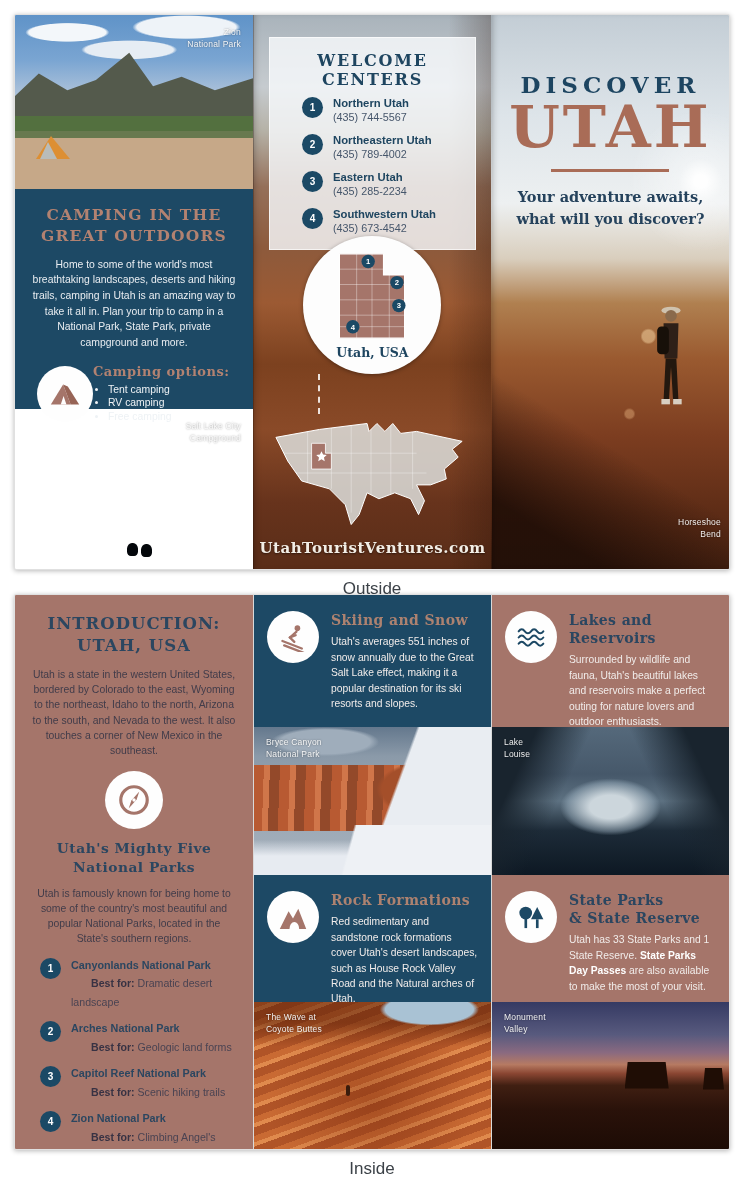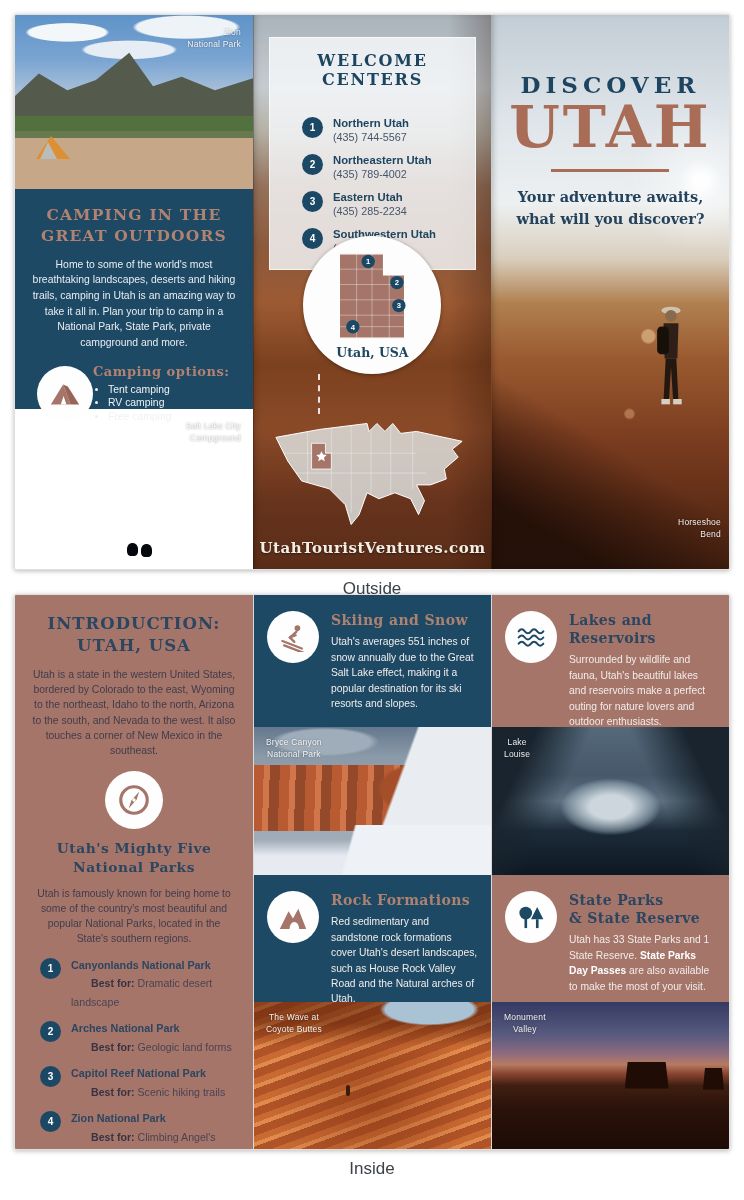--- a/index.html
+++ b/index.html
@@ -59,21 +59,21 @@
   .arch::after { content:""; position:absolute; bottom:9%; left:47%; width:11px; height:13px;
     background:#04070b; border-radius:45% 45% 35% 35%;
     box-shadow:14px 1px 0 0 #04070b; }
 
   
   .panel-welcome { background:
       linear-gradient(90deg, transparent 82%, rgba(40,16,6,.28)),
       linear-gradient(180deg,#a9b3bb 0%,#c6cbcf 13%,#b5b1a6 21%,#95705a 31%,#8d5a3c 42%,#9c5a33 52%,#7c411f 63%,#8a4a28 75%,#67331c 88%,#5a2d18 100%); }
   .welcome-box { position:absolute; top:22px; left:15px; right:15px; padding:13px 8px 4px;
     background:rgba(246,249,251,.82); border:1px solid rgba(255,255,255,.65); }
-  .welcome-title { text-align:center; font-size:16px; color:#1e4560; letter-spacing:1.8px; margin-bottom:28px; }
+  .welcome-title { text-align:center; font-size:16px; color:#1e4560; letter-spacing:1.8px; margin-bottom:8px; }
   .welcome-item { display:flex; gap:10px; margin:0 0 11px 24px; }
   .center-name { font-weight:bold; color:#1e4560; font-size:11.3px; }
   .center-phone { color:#46566b; font-size:10.8px; margin-top:2px; }
 
   .utah-circle { position:absolute; top:221px; left:50%; transform:translateX(-50%);
     width:138px; height:138px; border-radius:50%; background:#fdfdfd;
     display:flex; flex-direction:column; align-items:center; justify-content:center;
     box-shadow:0 1px 4px rgba(0,0,0,.35); }
   .utah-caption { font-family:"DejaVu Serif", serif; font-weight:bold; font-size:12.5px; color:#1e4560; margin-top:3px; }
 
@@ -115,21 +115,21 @@
   .info-block { display:flex; gap:12px; align-items:flex-start; padding:16px 13px; }
   .info-block.h1 { height:132px; } .info-block.h2 { height:127px; }
   .bg-blue { background:#1d4965; } .bg-mauve { background:#a5756a; }
   .icon-md { width:52px; height:52px; }
   .block-title { font-family:"DejaVu Serif", serif; font-weight:bold; font-size:14px; letter-spacing:.4px;
     margin-bottom:5px; line-height:1.3; white-space:pre-line; }
   .bg-blue .block-title { color:#ad8270; }
   .bg-mauve .block-title { color:#2b4660; }
   .block-body { font-size:10.3px; line-height:1.5; color:#f1ecea; }
 
-  .photo-mid { height:148px; position:relative;text-align:center; }
+  .photo-mid { height:148px; position:relative; }
   .bryce { background:
       linear-gradient(110deg, transparent 56%, #e9edf2 57%),
       radial-gradient(ellipse 90px 46px at 76% 42%, #a44f2a 58%, transparent 64%),
       repeating-linear-gradient(92deg, #b85a32 0 10px, #d0764a 10px 16px, #93492a 16px 26px),
       radial-gradient(ellipse 90px 24px at 30% 10%, #9fadbb 50%, transparent 60%),
       linear-gradient(180deg,#64788d 0%,#8b9aa9 20%,#a9b4bf 100%);
     background-size:100% 100%, 100% 100%, 100% 66px, 100% 100%, 100% 100%;
     background-position:0 0, 0 0, 0 38px, 0 0, 0 0; background-repeat:no-repeat; }
   .bryce::after { content:""; position:absolute; left:0; right:0; bottom:0; height:34%;
     background:linear-gradient(105deg, transparent 40%, #eef1f5 41%), linear-gradient(180deg, transparent 30%, #e7ebf1 62%); }

